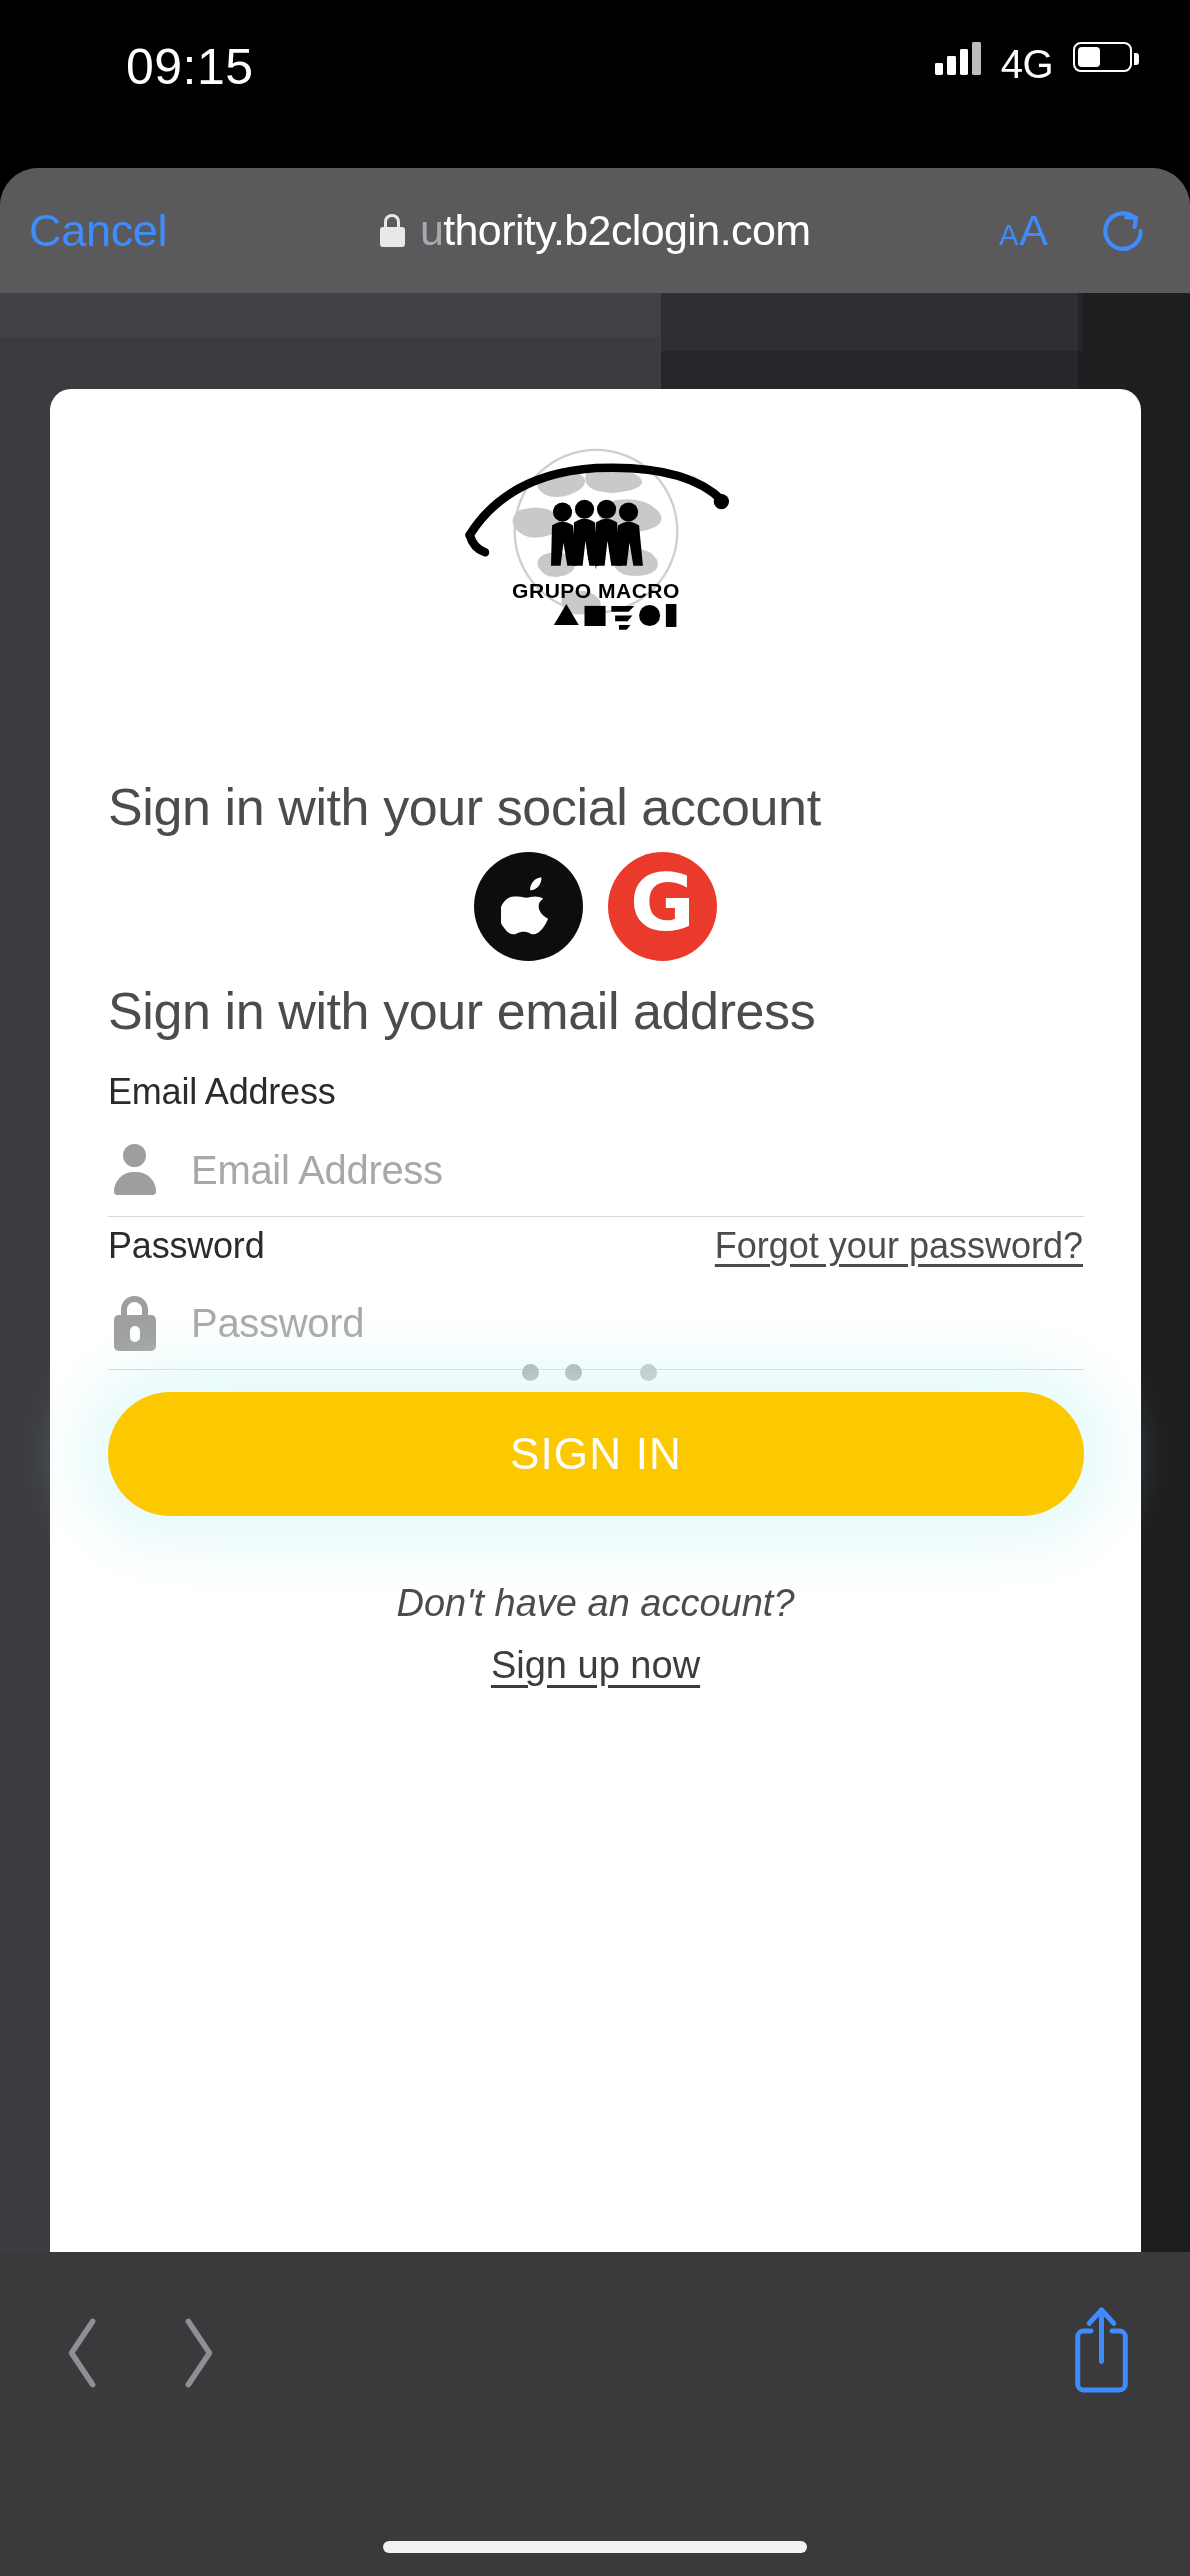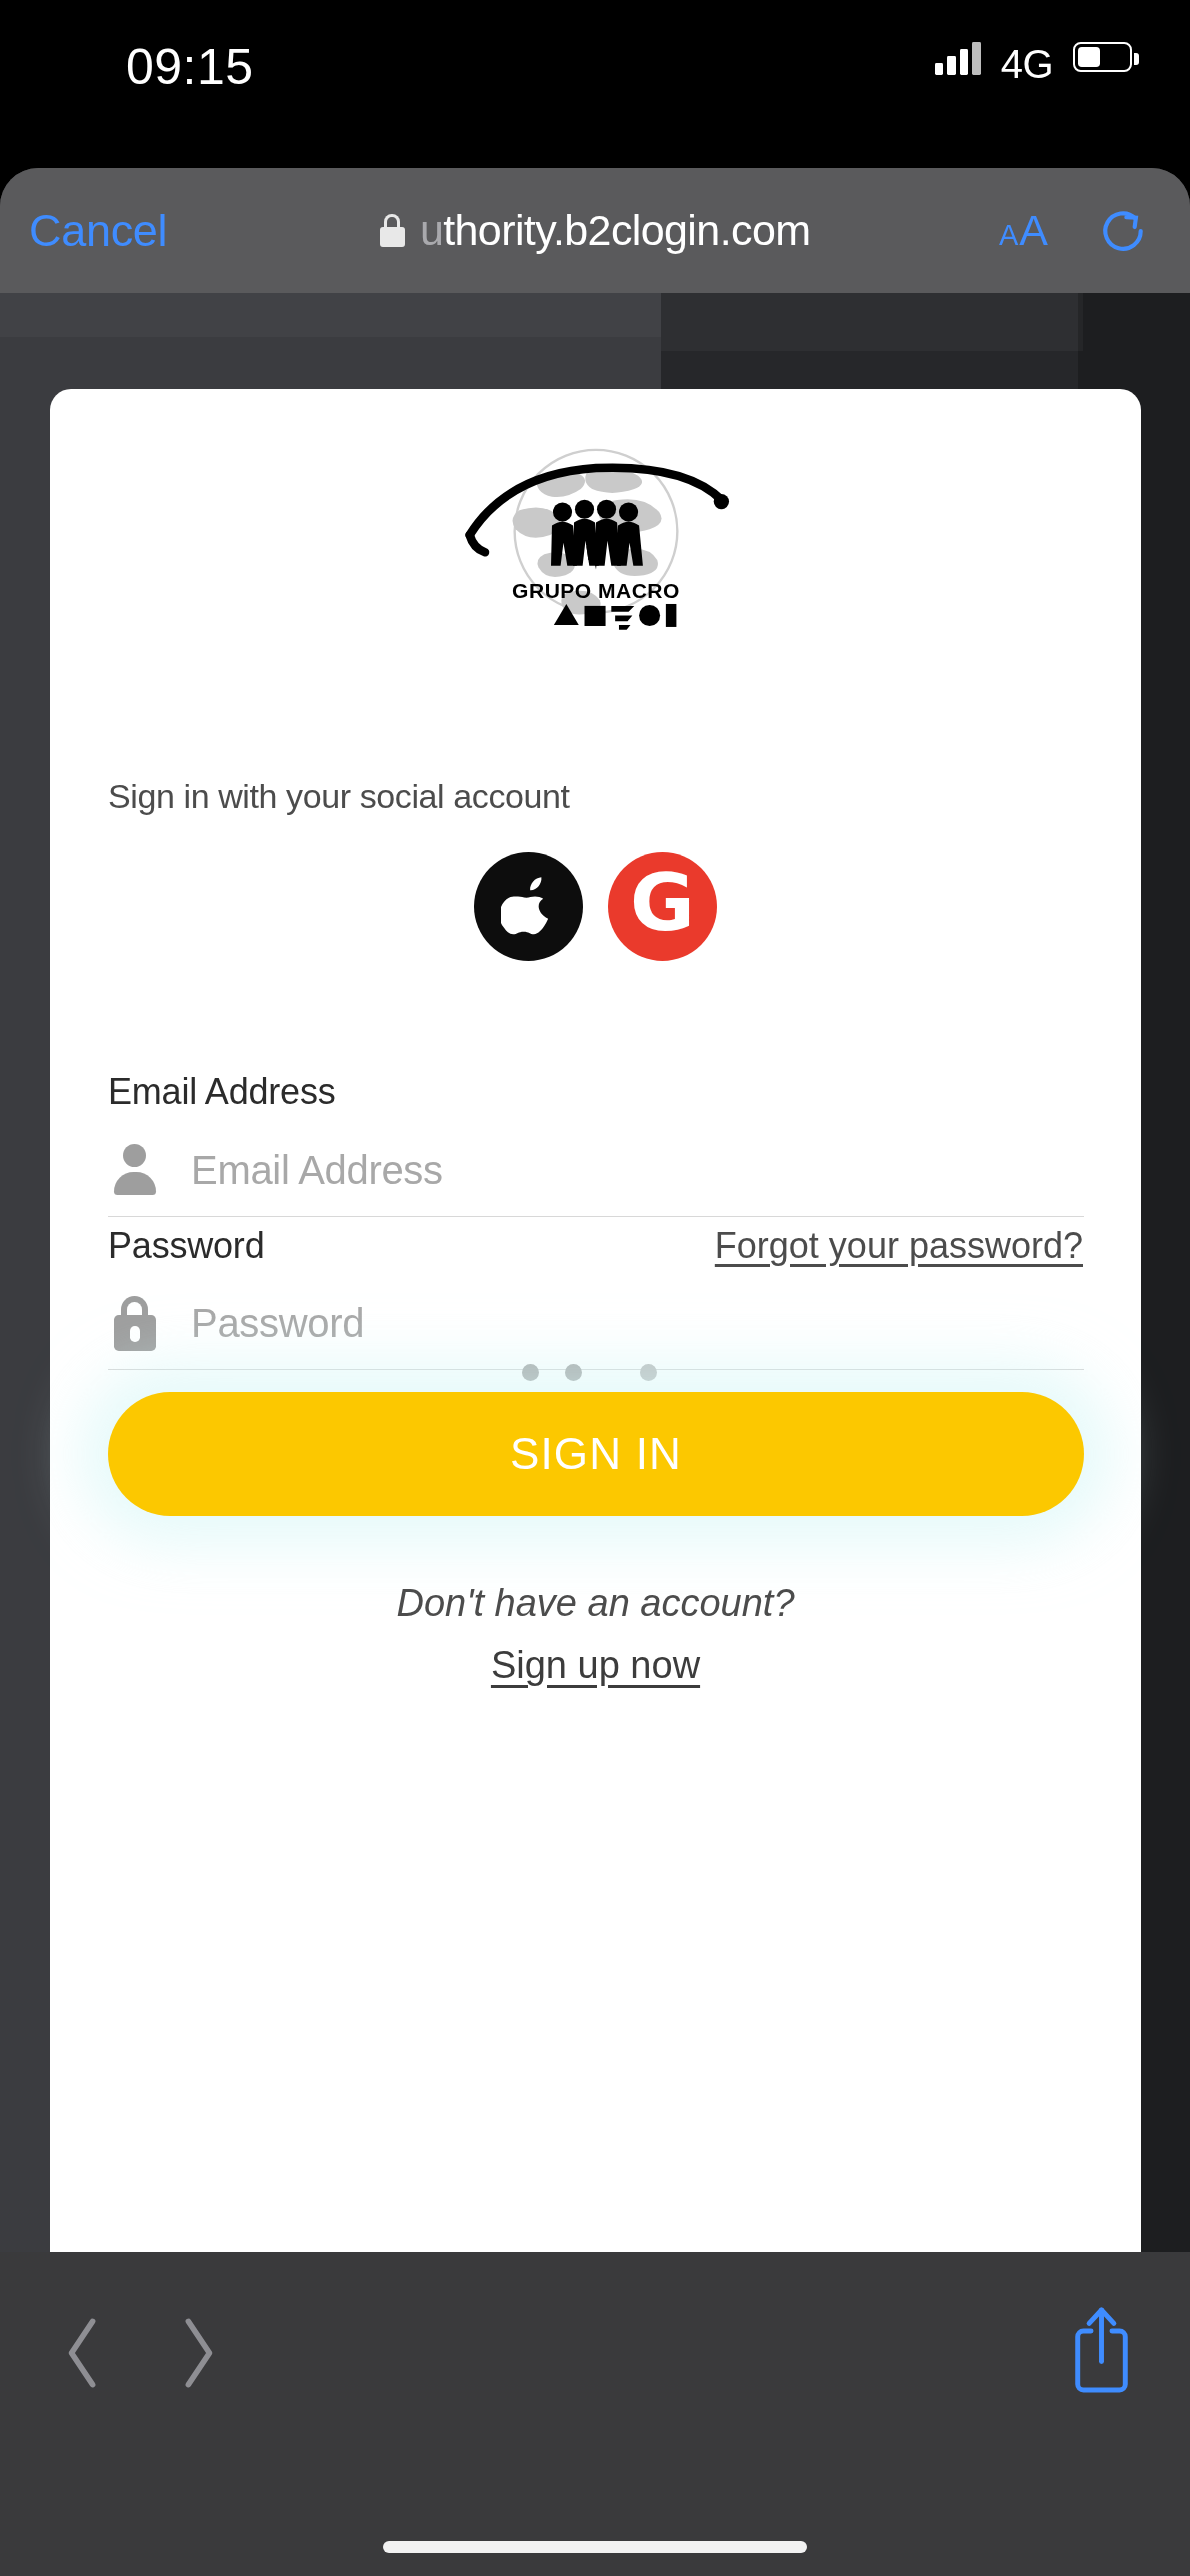--- a/index.html
+++ b/index.html
@@ -103,21 +103,21 @@
 
   
   .logo-wrap {
     position:absolute; left:0; right:0; top:58px;
     display:flex; justify-content:center;
   }
   .logo { position:relative; width:288px; height:201px; }
 
   
   .heading {
-    font-size:34px; color:#4c4c4c; font-weight:400;
+    font-size:52px; color:#4c4c4c; font-weight:400;
     letter-spacing:-0.4px;
   }
   .h-social { position:absolute; left:58px; top:388px; }
   .h-email  { position:absolute; left:58px; top:592px; }
 
   
   .socials {
     position:absolute; left:0; right:0; top:463px;
     display:flex; justify-content:center; gap:25px;
   }
@@ -339,20 +339,21 @@
             <svg width="56" height="61" viewBox="0 0 24 26" fill="#fff">
               <path d="M16.1 4.3c.8-1 1.4-2.4 1.2-3.8-1.2.1-2.7.8-3.5 1.8-.8.9-1.5 2.3-1.3 3.7 1.4.1 2.8-.7 3.6-1.7z"></path>
               <path d="M20.2 18.3c-.6 1.3-.9 1.9-1.6 3-1.1 1.6-2.6 3.6-4.5 3.6-1.7 0-2.1-1.1-4.4-1.1-2.3 0-2.8 1.1-4.5 1.1-1.9 0-3.3-1.8-4.4-3.4C-2.3 17 0 10.8 3.4 9.2c1.3-.6 2.4-.5 3.9-.5 1.4 0 2.2.5 3.6.5 1.3 0 2.1-.5 3.7-.5 1.2 0 2.5.3 3.5 1-3.1 1.7-2.6 6.2 2.1 8.6z"></path>
             </svg>
           </div>
           <div class="soc google">
             <span class="g-letter">G</span>
           </div>
         </div>
 
+        <div class="heading h-email">Sign in with your email address</div>
 
         <div class="field-label lbl-email">Email Address</div>
         <div class="input-row row-email">
           <span class="in-icon person">
             <span class="head"></span>
               <span class="body"></span>
           </span>
           <span class="in-ph">Email Address</span>
         </div>
 

